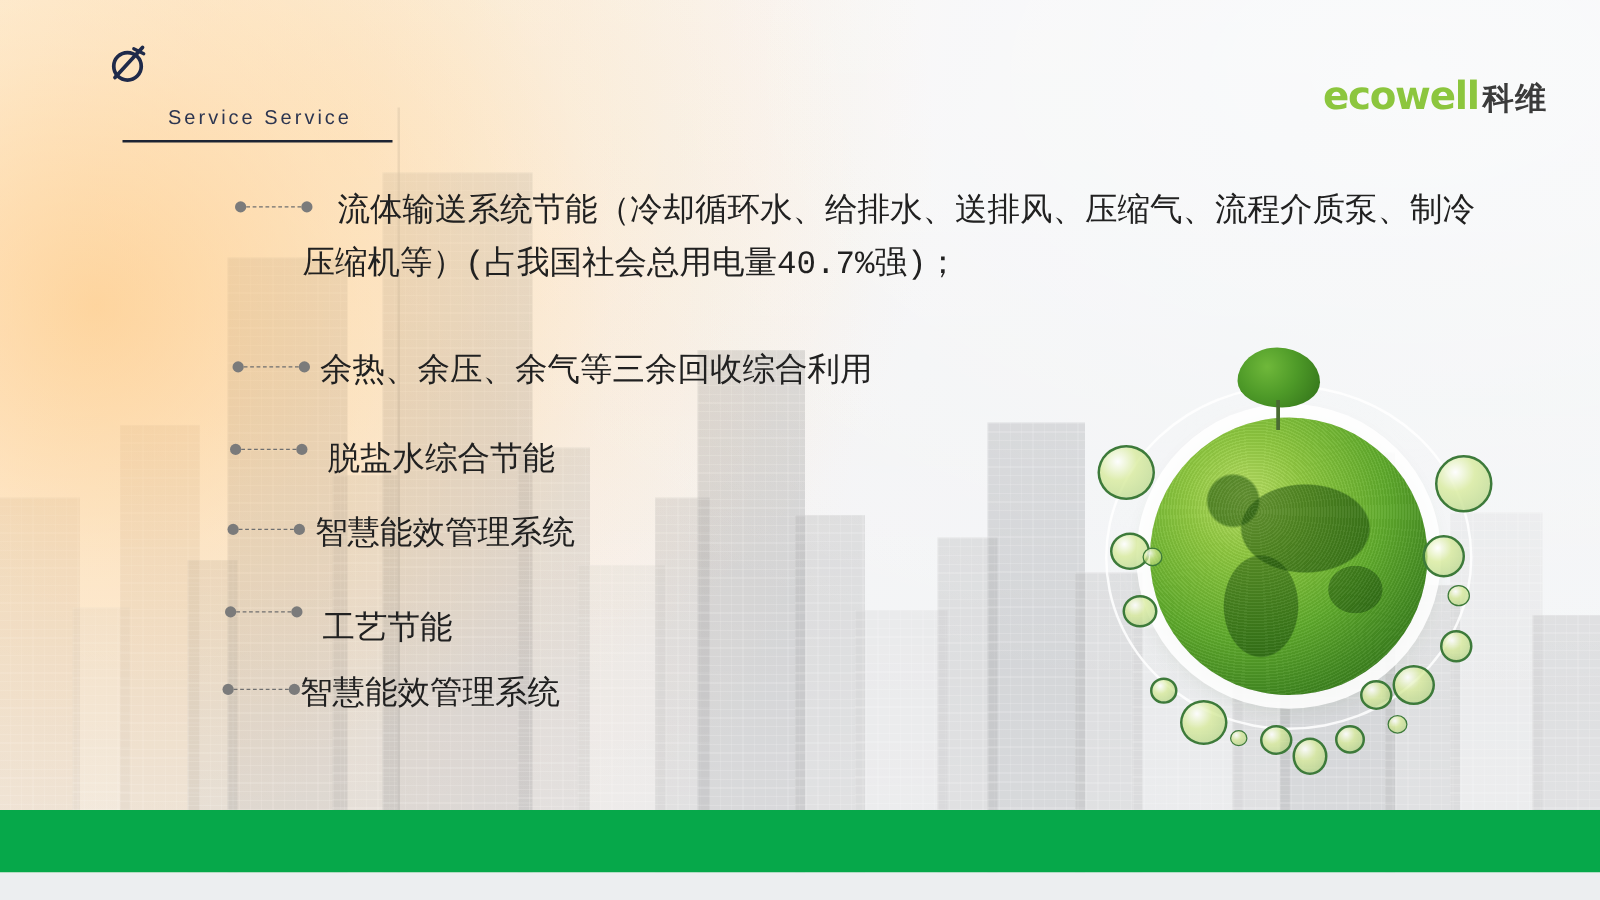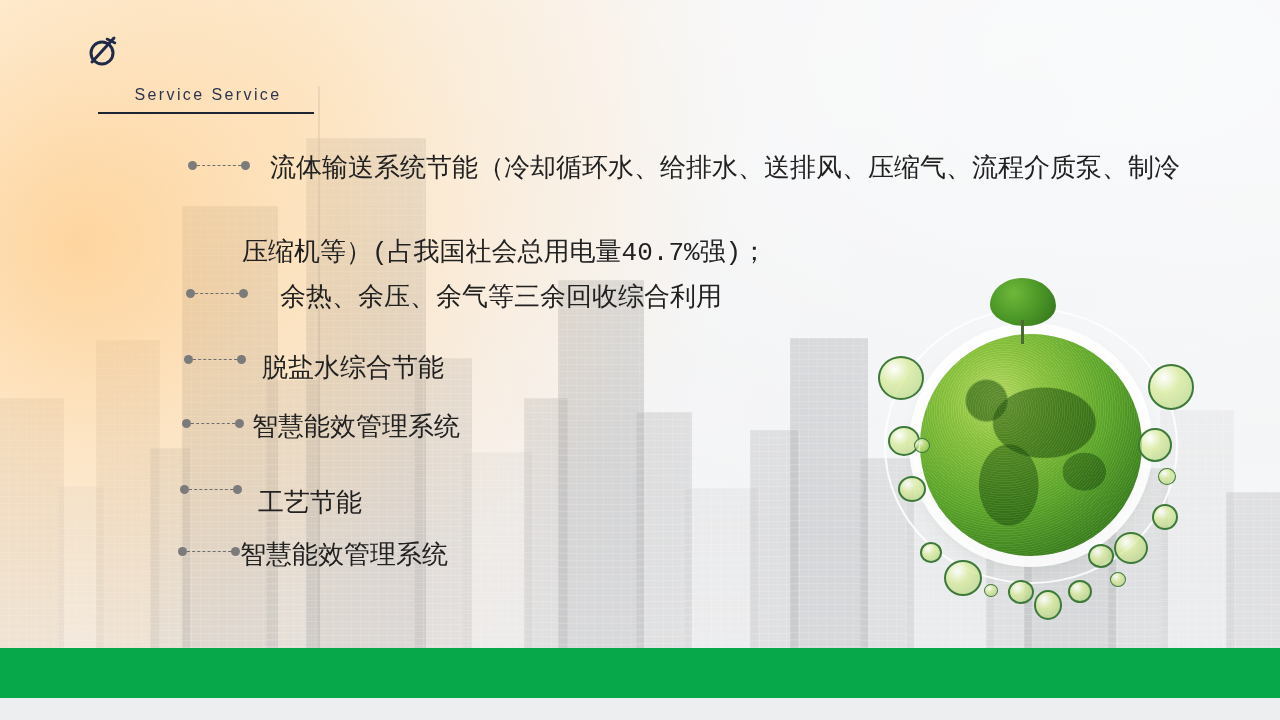--- a/index.html
+++ b/index.html
@@ -89,21 +89,21 @@
   }
   .connector{position:absolute;height:10px;display:flex;align-items:center;}
   .dot{width:9px;height:9px;border-radius:50%;background:#7b7b7b;flex:0 0 auto;}
   .dashline{flex:1 1 auto;height:0;border-top:1px dashed #6f6f6f;}
   .btext{
     position:absolute;
     font-size:26px;color:#212121;line-height:1.62;white-space:nowrap;
     font-family:"DejaVu Sans","Liberation Sans",sans-serif;
   }
   .btext.wrap{white-space:normal;}
-  .btext .l2{display:block;margin-top:42px;}
+  .btext .l2{display:block;}
 
   
   .globe-art{position:absolute;left:862px;top:272px;width:340px;height:356px;}
   .halo{
     position:absolute;left:22px;top:36px;width:290px;height:272px;border-radius:50%;
     border:2px solid rgba(255,255,255,.85);
     background:radial-gradient(circle at 50% 46%, rgba(255,255,255,.30) 0%, rgba(255,255,255,.08) 58%, rgba(255,255,255,0) 70%);
   }
   .globe{
     position:absolute;left:58px;top:62px;width:222px;height:222px;border-radius:50%;
@@ -208,20 +208,24 @@
           <circle cx="16" cy="19" r="11" fill="none" stroke="#1f2a4a" stroke-width="3"></circle>
           <line x1="6" y1="28" x2="28" y2="4" stroke="#1f2a4a" stroke-width="3" stroke-linecap="round"></line>
           <line x1="21" y1="5" x2="29" y2="9" stroke="#1f2a4a" stroke-width="2.6" stroke-linecap="round"></line>
         </svg>
       </span>
     </div>
     <div class="subtitle">Service Service</div>
     <div class="title-rule"></div>
   </div>
 
+  <div class="logo">
+    <span class="logo-en">ecowell</span>
+    <span class="logo-cn">科维</span>
+  </div>
 
   <div class="bullets">
 
     <div class="bullet">
       <span class="chev-wrap" style="left:120px;top:142px;"><span class="chev"></span></span>
       <span class="connector" style="left:188px;top:160px;width:62px;">
         <span class="dot"></span>
           <span class="dashline"></span>
           <span class="dot"></span>
       </span>
@@ -231,21 +235,21 @@
       </span>
     </div>
 
     <div class="bullet">
       <span class="chev-wrap" style="left:118px;top:268px;"><span class="chev"></span></span>
       <span class="connector" style="left:186px;top:288px;width:62px;">
         <span class="dot"></span>
           <span class="dashline"></span>
           <span class="dot"></span>
       </span>
-      <span class="btext" style="left:280px;top:275px;text-align:right;">余热、余压、余气等三余回收综合利用</span>
+      <span class="btext" style="left:256px;top:275px;text-align:right;">余热、余压、余气等三余回收综合利用</span>
     </div>
 
     <div class="bullet">
       <span class="chev-wrap" style="left:116px;top:334px;"><span class="chev"></span></span>
       <span class="connector" style="left:184px;top:354px;width:62px;">
         <span class="dot"></span>
           <span class="dashline"></span>
           <span class="dot"></span>
       </span>
       <span class="btext" style="left:262px;top:346px;">脱盐水综合节能</span>

